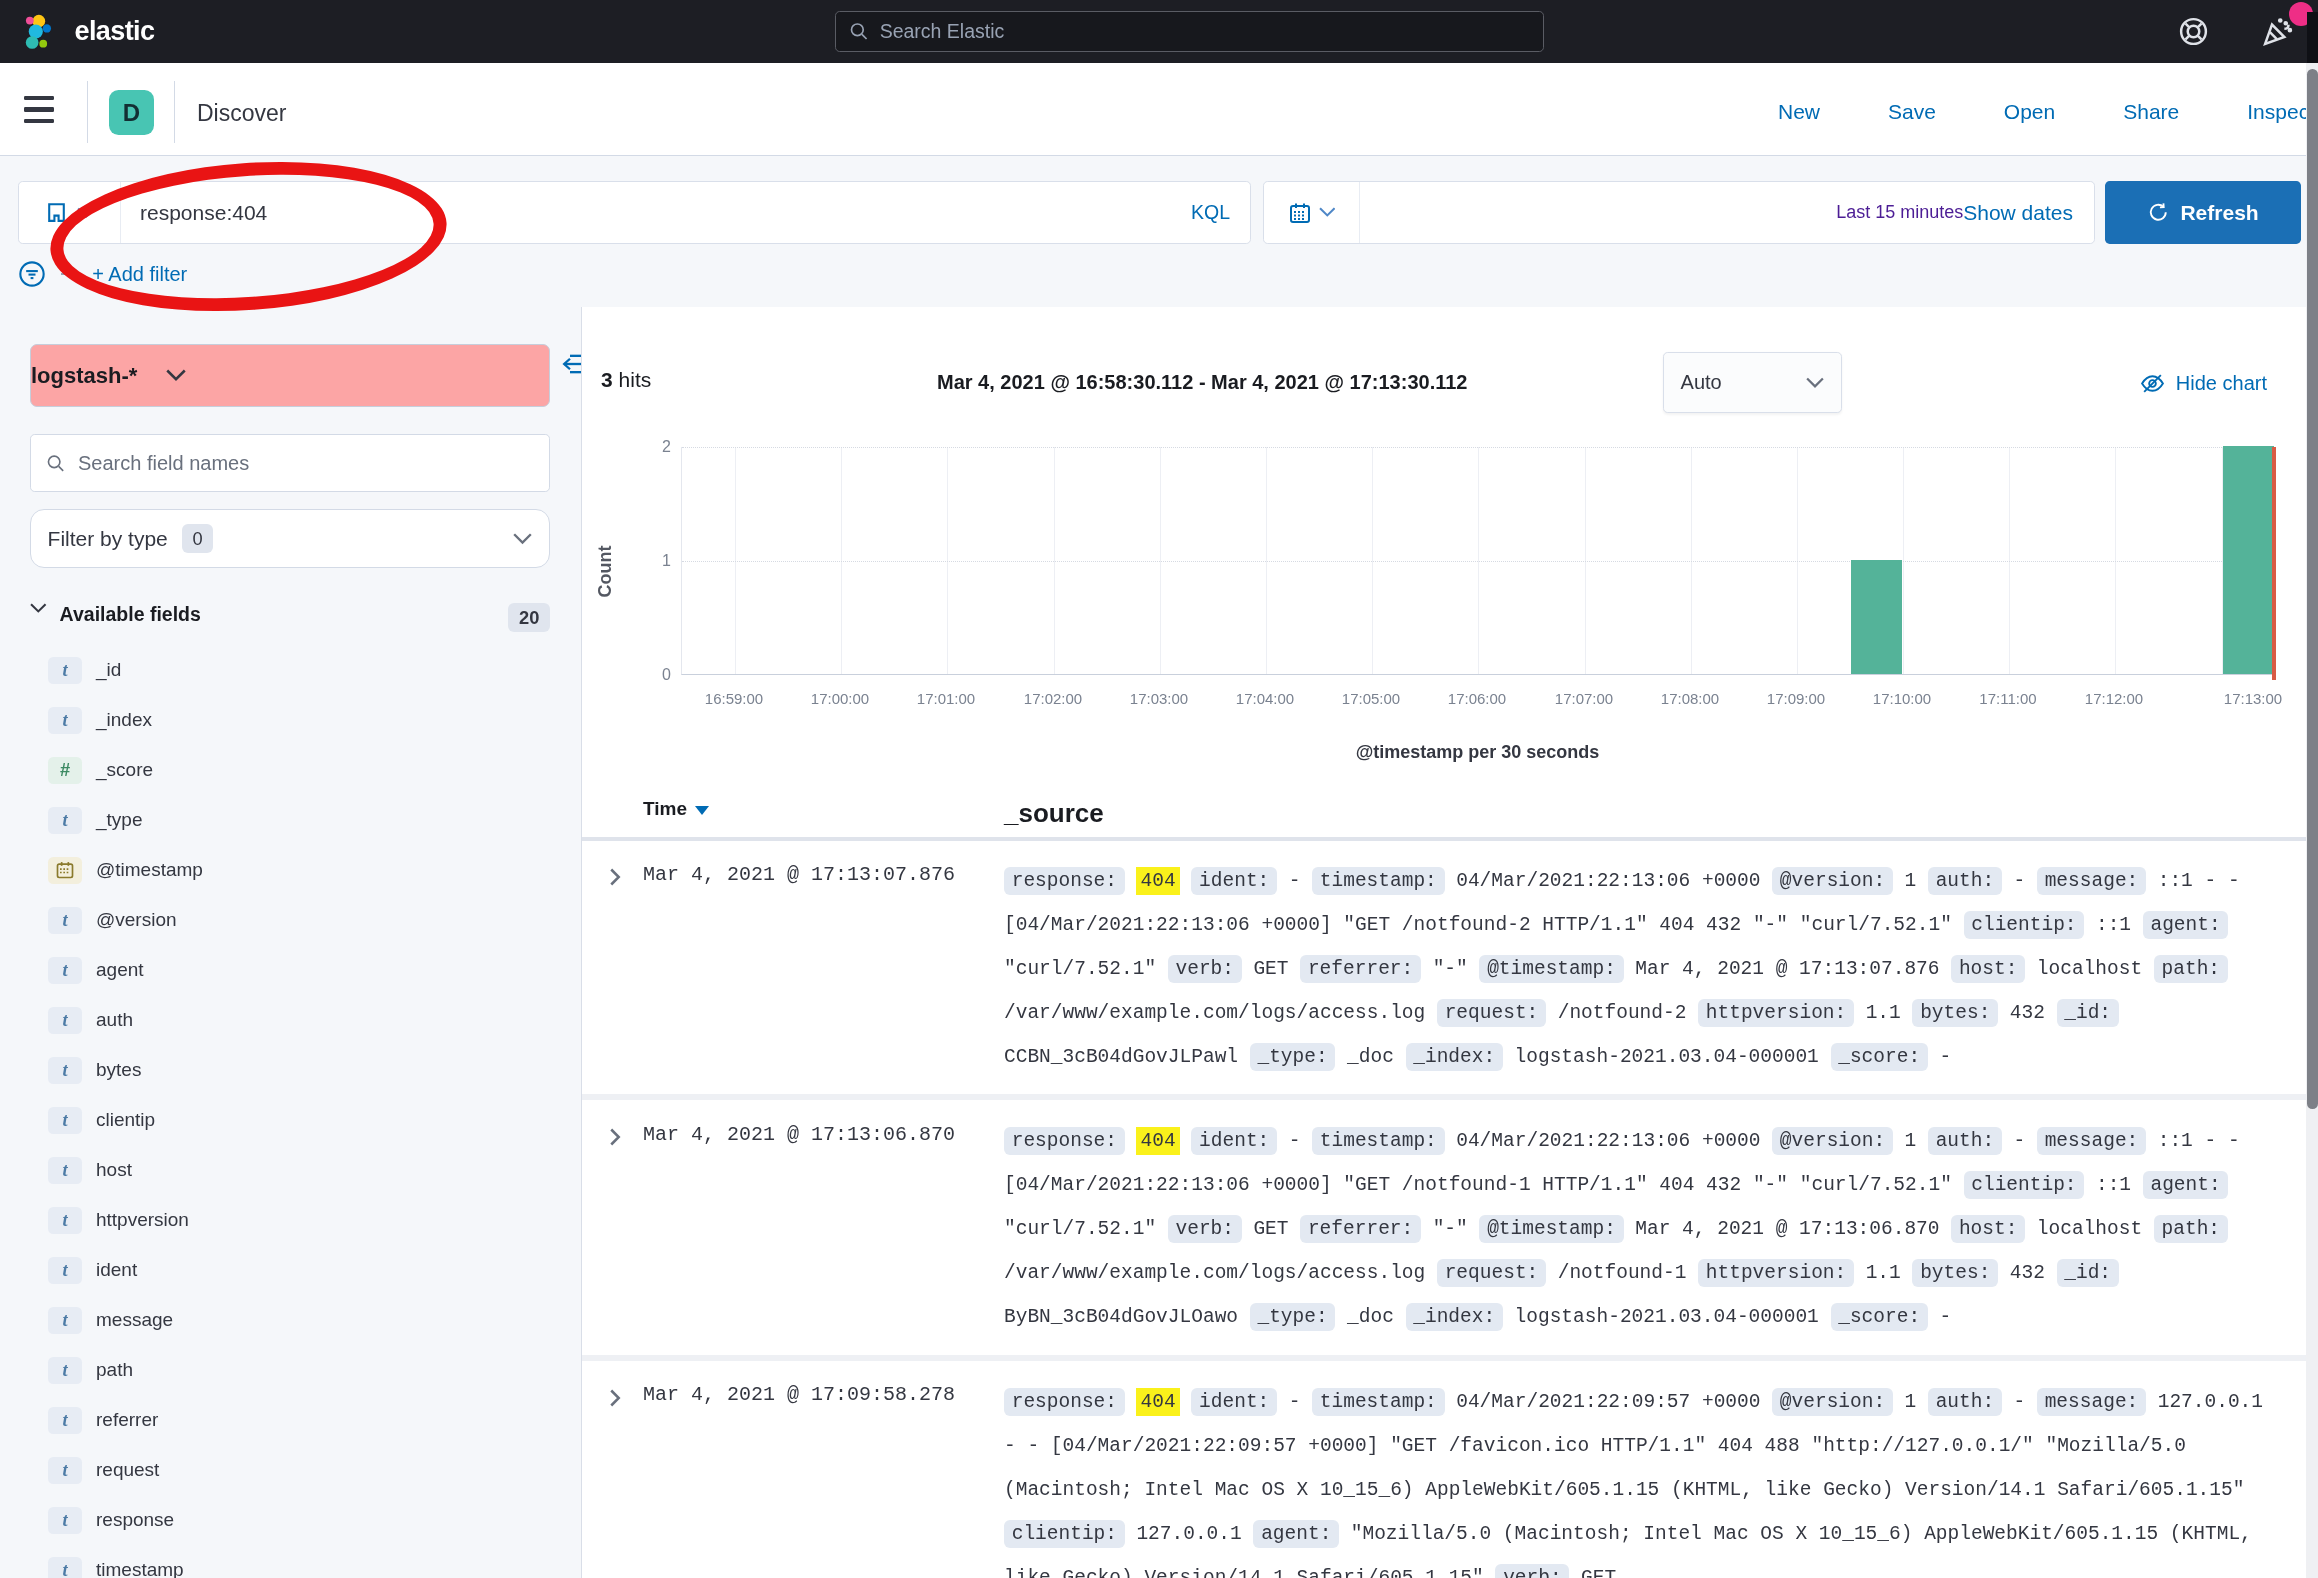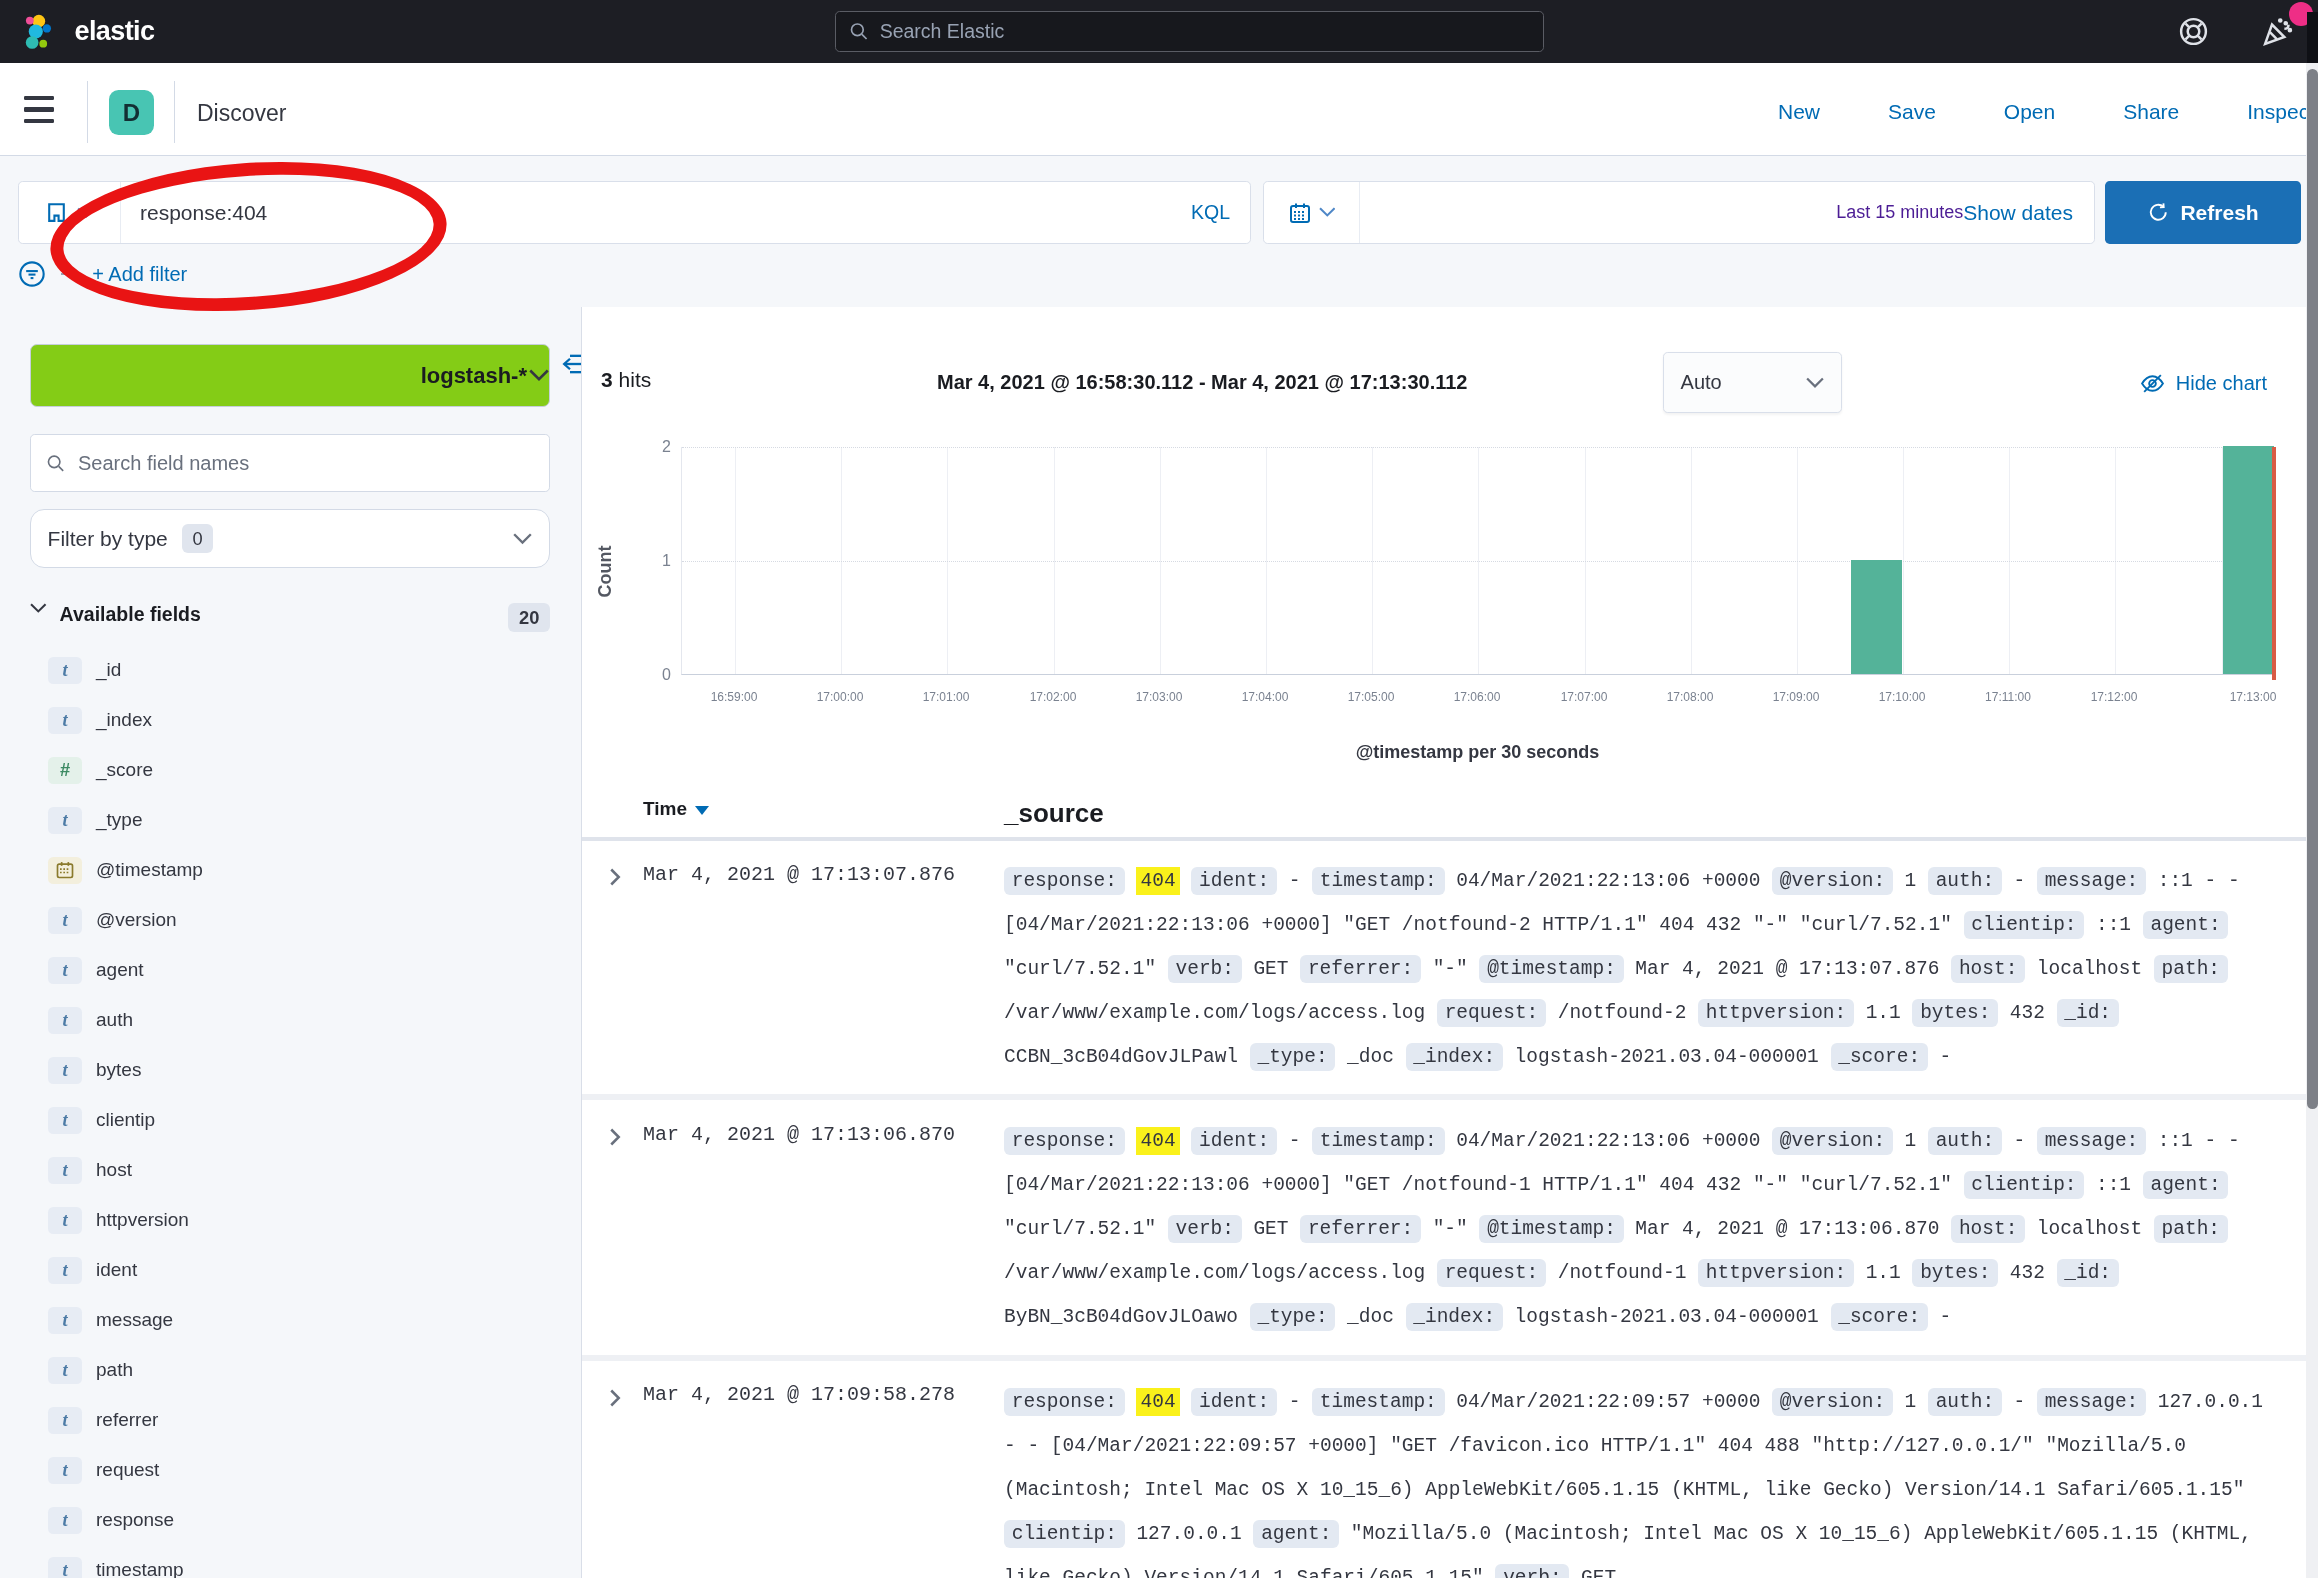--- a/index.html
+++ b/index.html
@@ -63,23 +63,23 @@
   .af-dash { width:15.4px; height:2.4px; background:#98a2b3; }
   .af-label { font-size:20px; color:#006bb4; cursor:pointer; }
 
   
   .annotation-ellipse { position:absolute; left:50px; top:163px; width:397px; height:147px;
                         border:13px solid #e91414; border-radius:50%;
                         transform:rotate(-4deg); z-index:60; pointer-events:none; }
 
   
   .sidebar { position:absolute; left:0; top:307px; width:581px; height:1271px; background:#f5f7fa; }
-  .index-btn { position:absolute; left:30px; top:37px; width:520px; height:63px; background:#84cc16;
+  .index-btn { position:absolute; left:30px; top:37px; width:520px; height:63px; background:#fca5a5;
                border:1.2px solid #c6cedb; border-radius:7px; display:flex; align-items:center;
-               justify-content:flex-end; gap:2px; font-size:22px; font-weight:700; color:#1a1c21; cursor:pointer; }
+               justify-content:flex-start; gap:29px; font-size:22px; font-weight:700; color:#1a1c21; cursor:pointer; }
   .collapse-icon { position:absolute; left:558px; top:43px; width:31px; height:28px; cursor:pointer; }
   .field-search { position:absolute; left:30px; top:127px; width:520px; height:58px; background:#fff;
                   border:1.2px solid #d3dae6; border-radius:4.7px; display:flex; align-items:center;
                   padding:0 15.4px; gap:12px; }
   .field-search input { border:none; outline:none; font-size:20px; color:#343741; width:100%;
                   font-family:"Liberation Sans",sans-serif; }
   .field-search input::placeholder { color:#69707d; }
   .filter-type { position:absolute; left:30px; top:202px; width:520px; height:59px; background:#fff;
                  border:1.2px solid #d3dae6; border-radius:14px; display:flex; align-items:center;
                  padding:0 16.6px; gap:14px; cursor:pointer; }
@@ -119,21 +119,21 @@
   .ylab { position:absolute; left:-2.4px; top:254px; transform:rotate(-90deg);
           font-size:18px; font-weight:600; color:#535761; }
   .ytick { position:absolute; width:65px; text-align:right; font-size:16px; color:#7a8290; }
   .plot { position:absolute; left:99px; top:140px; width:1593px; height:228px;
           border-left:1.2px solid #e4e7ee; border-bottom:1.8px solid #c9d0dc; }
   .vgrid { position:absolute; top:0; bottom:0; width:1.2px; background:#edeff4; }
   .hgrid { position:absolute; left:0; right:0; border-top:1.8px dotted #d6dae2; }
   .bar { position:absolute; bottom:0; }
   .time-marker { position:absolute; width:3.5px; }
   .xticks { position:absolute; left:99px; top:383px; width:1593px; height:24px; }
-  .xtick { position:absolute; transform:translateX(-50%); font-size:12px; color:#7a8290; white-space:nowrap; }
+  .xtick { position:absolute; transform:translateX(-50%); font-size:15px; color:#7a8290; white-space:nowrap; }
   .xlabel { position:absolute; left:99px; top:435px; width:1593px; text-align:center;
             font-size:18px; font-weight:700; color:#343741; }
 
   
   .thead { position:absolute; left:0; top:491px; width:1738px; height:39px; }
   .th-time { position:absolute; left:61px; display:flex; align-items:center; gap:8.3px;
              font-size:19px; font-weight:700; color:#1a1c21; cursor:pointer; }
   .sort-desc { width:0; height:0; border-left:7px solid transparent; border-right:7px solid transparent;
                border-top:9.5px solid #006bb4; margin-top:3.5px; }
   .th-source { position:absolute; left:422px; font-size:26px; font-weight:700; color:#1a1c21; }

